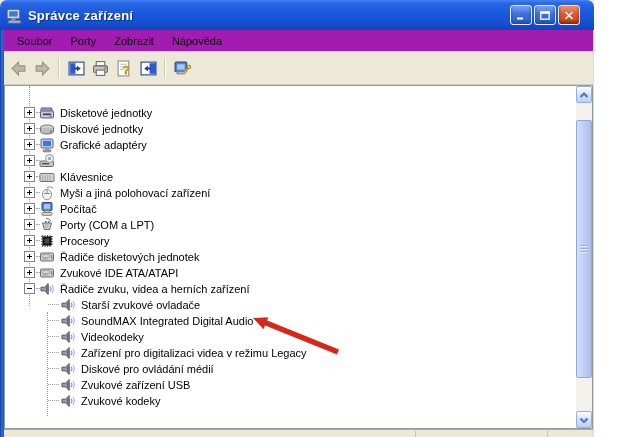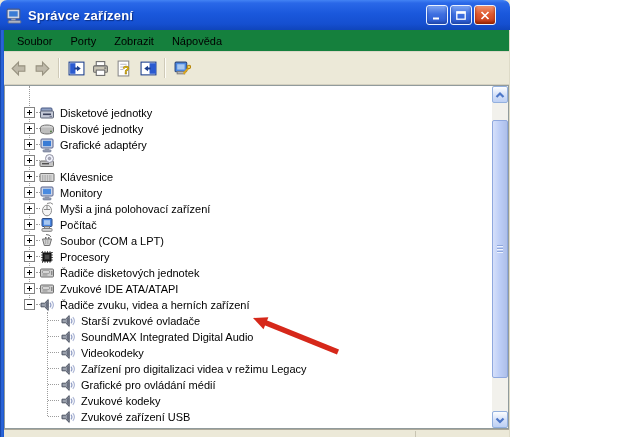--- a/index.html
+++ b/index.html
@@ -1,18 +1,18 @@
 <!DOCTYPE html>
 <html lang="cs"><head>
 <meta charset="utf-8">
 <style>
   html,body{margin:0;padding:0;background:#fff;}
   *{box-sizing:border-box;}
   .window{
-    position:relative;width:510px;height:437px;overflow:hidden;
+    position:relative;width:594px;height:437px;overflow:hidden;
     background:#ece9d8;
     font-family:"Liberation Sans","DejaVu Sans",sans-serif;
     font-size:11px;color:#000;
   }
   
   .titlebar{
     position:absolute;left:0;top:0;right:0;height:30px;
     background:linear-gradient(180deg,#4383f4 0%,#2a68e8 10%,#1a58dc 45%,#154fd0 80%,#0f45ba 100%);
     border-radius:7px 7px 0 0;
     display:flex;align-items:center;padding:0 5px 0 6px;
@@ -26,21 +26,21 @@
   .tb-btn{
     width:22px;height:20px;border-radius:3px;border:1px solid #eaf2ff;
     background:linear-gradient(180deg,#7da4f2 0%,#3e6fe0 45%,#2b5bd2 100%);
     display:flex;align-items:center;justify-content:center;cursor:pointer;
     box-shadow:inset 0 -2px 3px #1f47a8;
   }
   .tb-btn.close{background:linear-gradient(180deg,#f0936f 0%,#df5a30 45%,#c63c18 100%);box-shadow:inset 0 -2px 3px #8f2200;}
   
   .menubar{
     position:absolute;left:1px;top:30px;right:1px;height:22px;
-    background:#15803d;border-bottom:1px solid #dcd8c8;
+    background:#a21caf;border-bottom:1px solid #dcd8c8;
     display:flex;align-items:center;padding-left:7px;
   }
   .menu-item{padding:3px 9px;cursor:default;white-space:nowrap;}
   
   .toolbar{
     position:absolute;left:1px;top:52px;right:1px;height:33px;
     background:#ece9d8;border-bottom:1px solid #d4d0c0;
     display:flex;align-items:center;padding-left:5px;
   }
   .tool-btn{width:24px;height:24px;display:flex;align-items:center;justify-content:center;cursor:pointer;}
@@ -336,29 +336,20 @@
             <svg>
               <use href="#i-kbd"></use>
             </svg>
           </span>
         <span class="lbl">Klávesnice</span>
       </div>
       <div class="row top">
         <span class="exp plus"></span>
         <span class="ic">
             <svg>
-              <use href="#i-mon"></use>
-            </svg>
-          </span>
-        <span class="lbl">Monitory</span>
-      </div>
-      <div class="row top">
-        <span class="exp plus"></span>
-        <span class="ic">
-            <svg>
               <use href="#i-mouse"></use>
             </svg>
           </span>
         <span class="lbl">Myši a jiná polohovací zařízení</span>
       </div>
       <div class="row top">
         <span class="exp plus"></span>
         <span class="ic">
             <svg>
               <use href="#i-pc"></use>
@@ -366,21 +357,21 @@
           </span>
         <span class="lbl">Počítač</span>
       </div>
       <div class="row top">
         <span class="exp plus"></span>
         <span class="ic">
             <svg>
               <use href="#i-port"></use>
             </svg>
           </span>
-        <span class="lbl">Soubor (COM a LPT)</span>
+        <span class="lbl">Porty (COM a LPT)</span>
       </div>
       <div class="row top">
         <span class="exp plus"></span>
         <span class="ic">
             <svg>
               <use href="#i-cpu"></use>
             </svg>
           </span>
         <span class="lbl">Procesory</span>
       </div>
@@ -442,37 +433,37 @@
             </svg>
           </span>
         <span class="lbl">Zařízení pro digitalizaci videa v režimu Legacy</span>
       </div>
       <div class="row child">
         <span class="ic">
             <svg>
               <use href="#i-audio"></use>
             </svg>
           </span>
-        <span class="lbl">Grafické pro ovládání médií</span>
+        <span class="lbl">Diskové pro ovládání médií</span>
+      </div>
+      <div class="row child">
+        <span class="ic">
+            <svg>
+              <use href="#i-audio"></use>
+            </svg>
+          </span>
+        <span class="lbl">Zvukové zařízení USB</span>
       </div>
       <div class="row child">
         <span class="ic">
             <svg>
               <use href="#i-audio"></use>
             </svg>
           </span>
         <span class="lbl">Zvukové kodeky</span>
-      </div>
-      <div class="row child">
-        <span class="ic">
-            <svg>
-              <use href="#i-audio"></use>
-            </svg>
-          </span>
-        <span class="lbl">Zvukové zařízení USB</span>
       </div>
     </div>
 
     <div class="scrollbar">
       <div class="sb-btn up">
         <svg width="12" height="10" viewBox="0 0 12 10">
             <path d="M2.5 7 L6 3.5 L9.5 7" stroke="#4d77c8" stroke-width="2.2" fill="none"></path>
           </svg>
       </div>
       <div class="sb-thumb">

